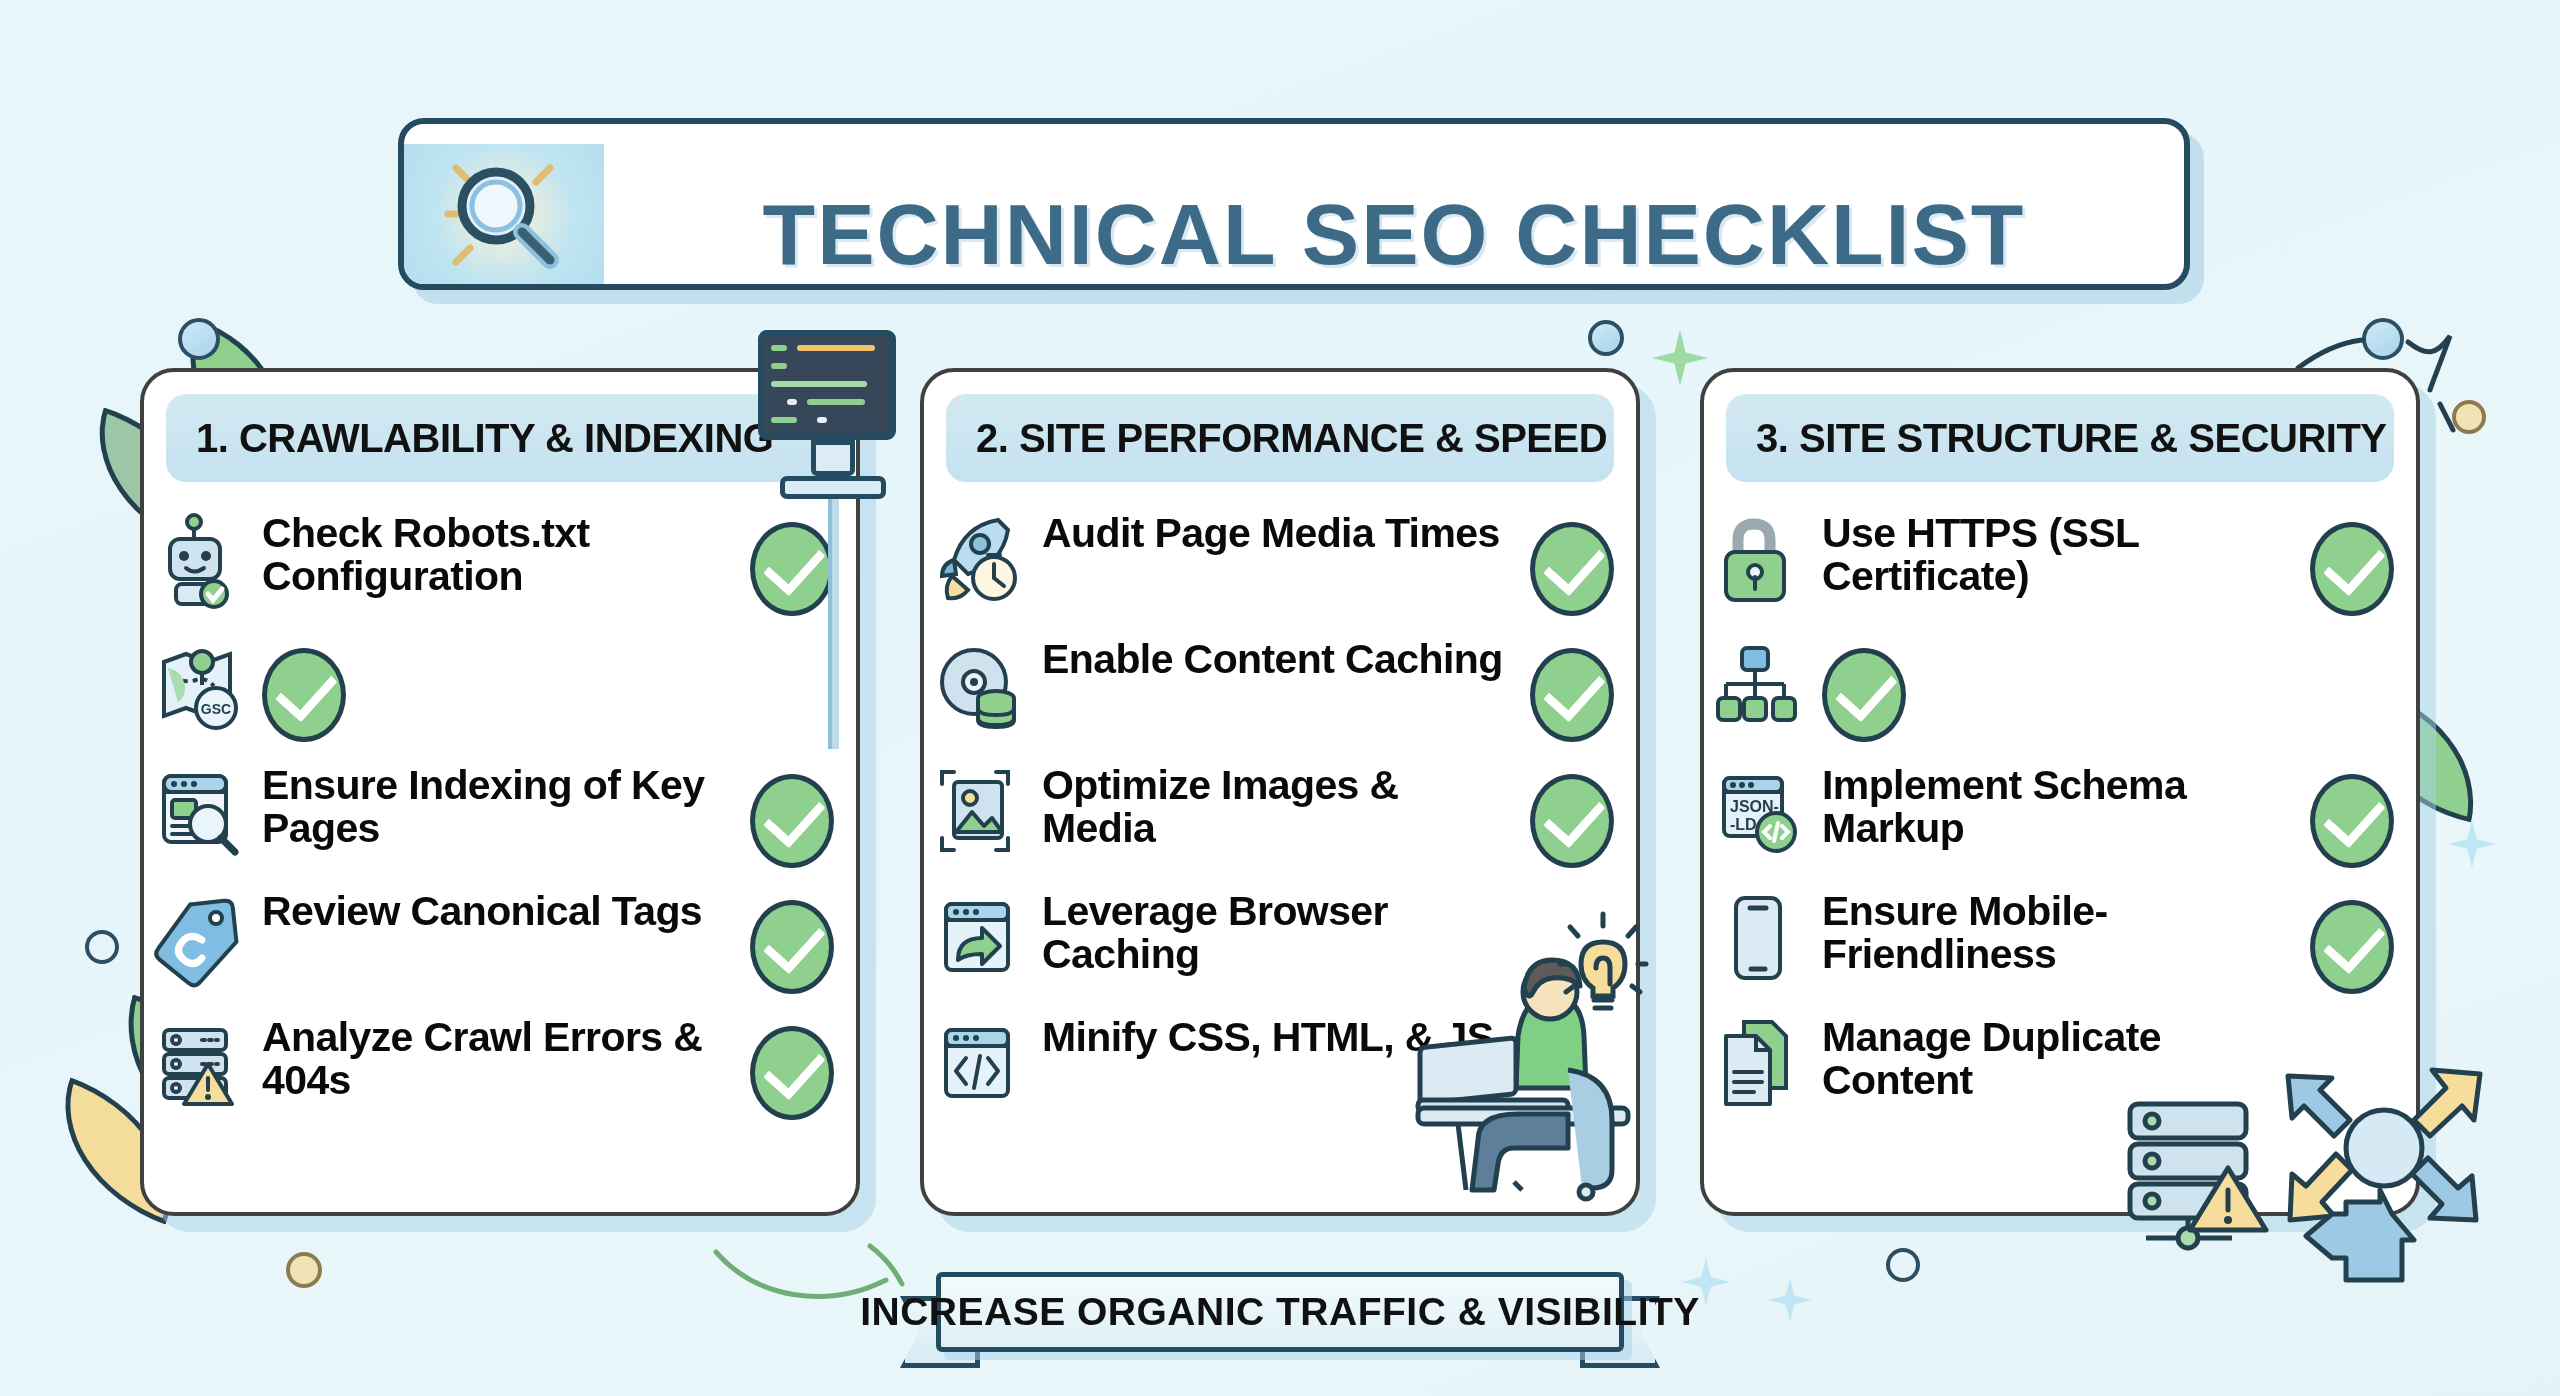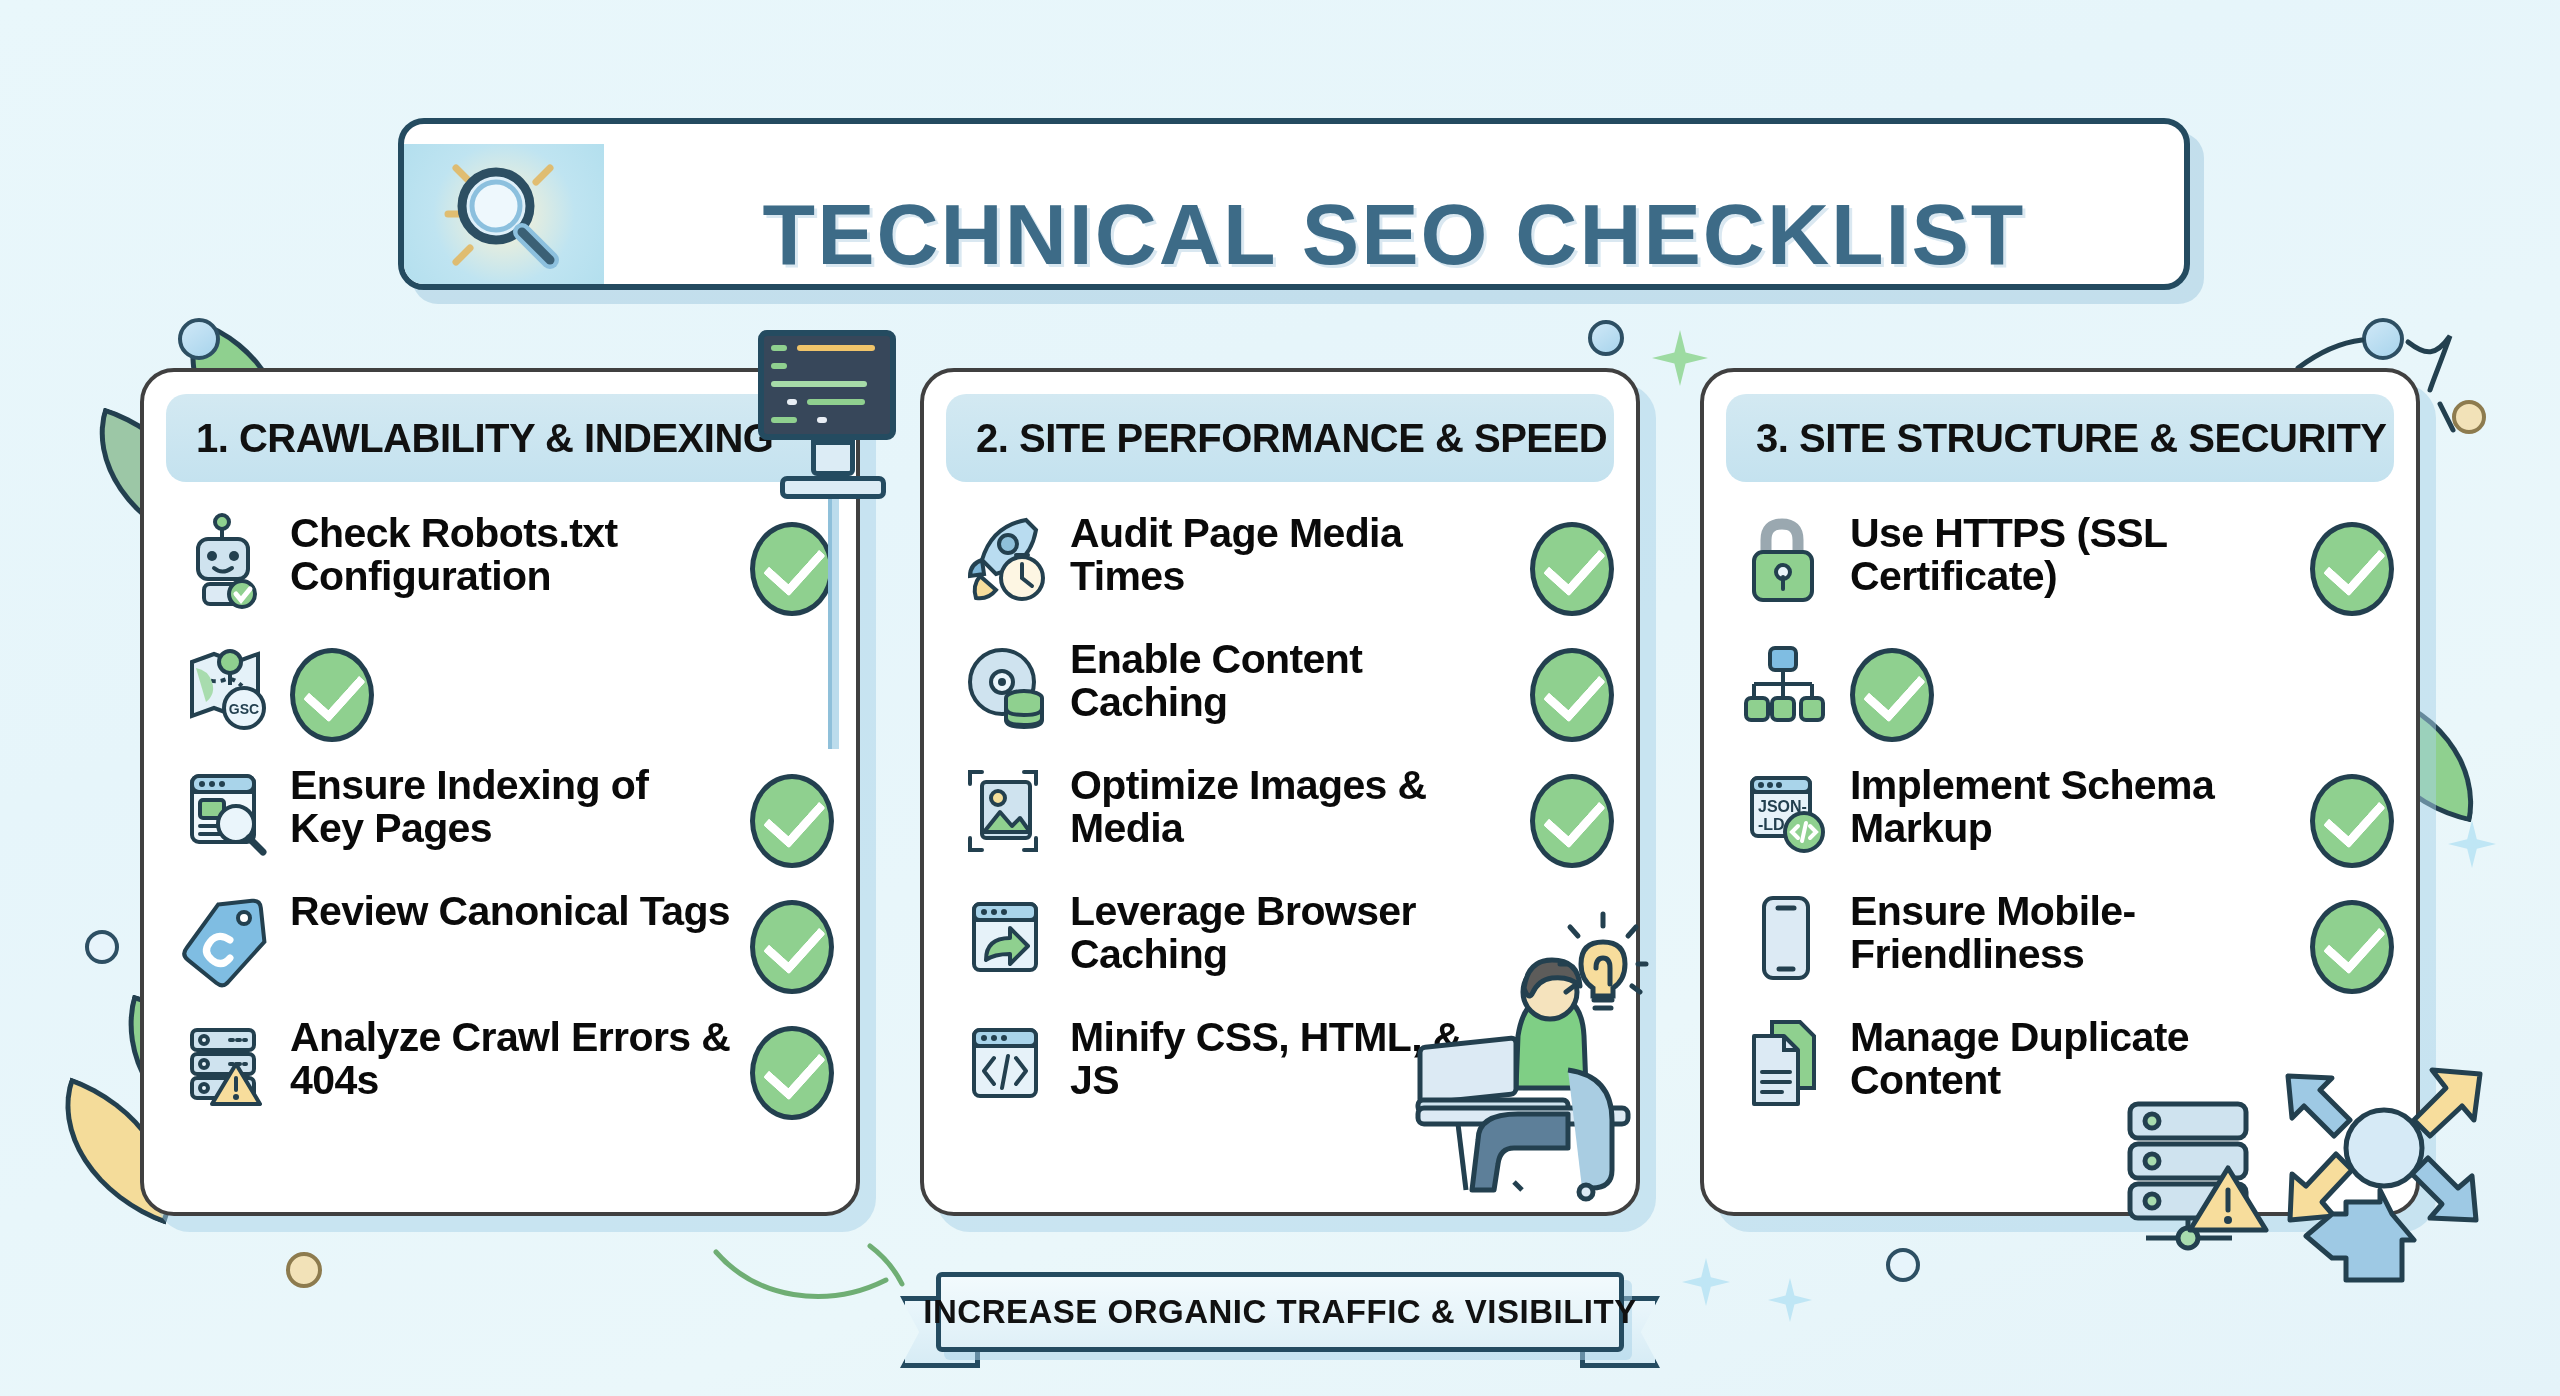--- a/index.html
+++ b/index.html
@@ -68,21 +68,21 @@
   #card-3{left:1700px;}
 
   .card-header{
     margin:22px 22px 0 22px;height:88px;border-radius:20px;
     background:linear-gradient(180deg,#d3e9f2 0%,#c4e2ef 100%);
     display:flex;align-items:center;padding-left:30px;
     font-weight:bold;font-size:40px;color:#111;letter-spacing:-0.5px;
     white-space:nowrap;overflow:hidden;
   }
 
-  .items{padding:26px 22px 0 42px;}
+  .items{padding:26px 22px 0 14px;}
   .item{
     display:flex;align-items:flex-start;gap:18px;
     min-height:112px;margin-bottom:14px;position:relative;
   }
   .item-icon{
     flex:0 0 86px;width:86px;height:92px;position:relative;margin-top:6px;
   }
   .item-label{
     flex:1;font-size:41px;line-height:1.06;font-weight:bold;color:#0a0a0a;
     letter-spacing:-0.6px;padding-top:4px;
@@ -102,21 +102,21 @@
 
   
   #ribbon{
     position:absolute;left:900px;top:1272px;width:760px;height:78px;
   }
   #ribbon-body{
     position:absolute;left:36px;top:0;right:36px;height:70px;
     background:linear-gradient(180deg,#f2fafd 0%,#dff0f7 100%);
     border:5px solid #244b60;border-radius:6px;
     display:flex;align-items:center;justify-content:center;
-    font-weight:bold;font-size:33px;color:#111;letter-spacing:0.5px;
+    font-weight:bold;font-size:39px;color:#111;letter-spacing:0.5px;
     white-space:nowrap;z-index:2;
     box-shadow:8px 8px 0 rgba(168,210,232,.5);
   }
   .ribbon-tail{
     position:absolute;top:24px;width:70px;height:62px;
     background:linear-gradient(180deg,#eaf6fb,#d7ecf5);
     border:5px solid #244b60;z-index:1;
   }
   #ribbon-tail-left{left:0;clip-path:polygon(0 0,100% 0,100% 100%,0 100%,24% 50%);}
   #ribbon-tail-right{right:0;clip-path:polygon(0 0,100% 0,76% 50%,100% 100%,0 100%);}

